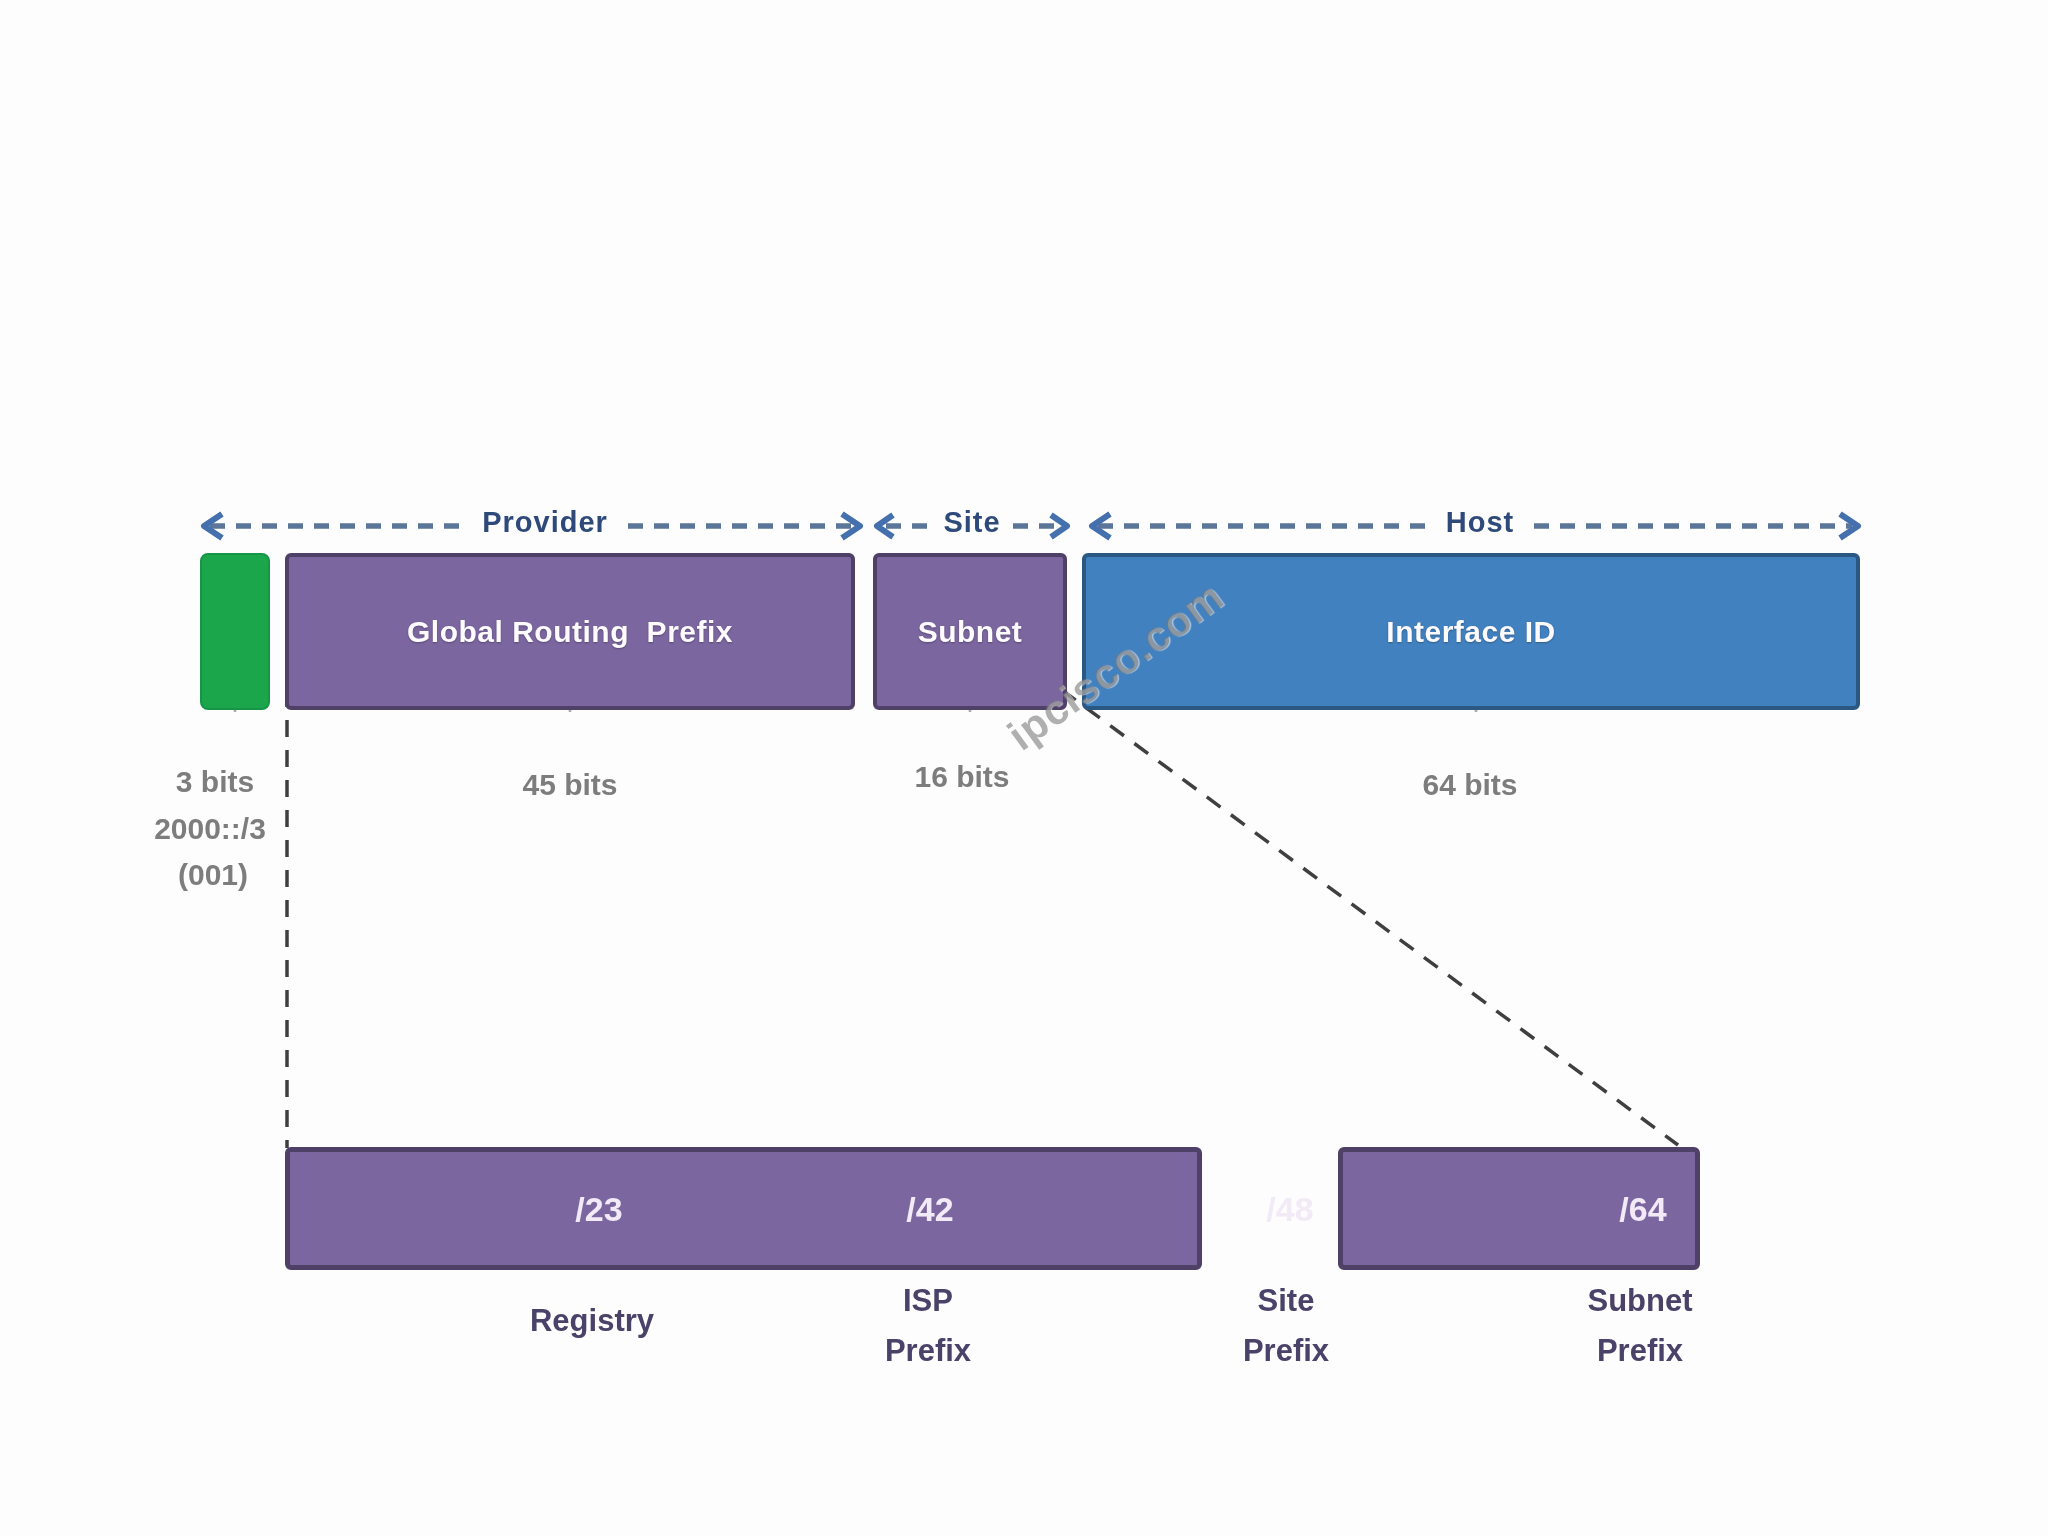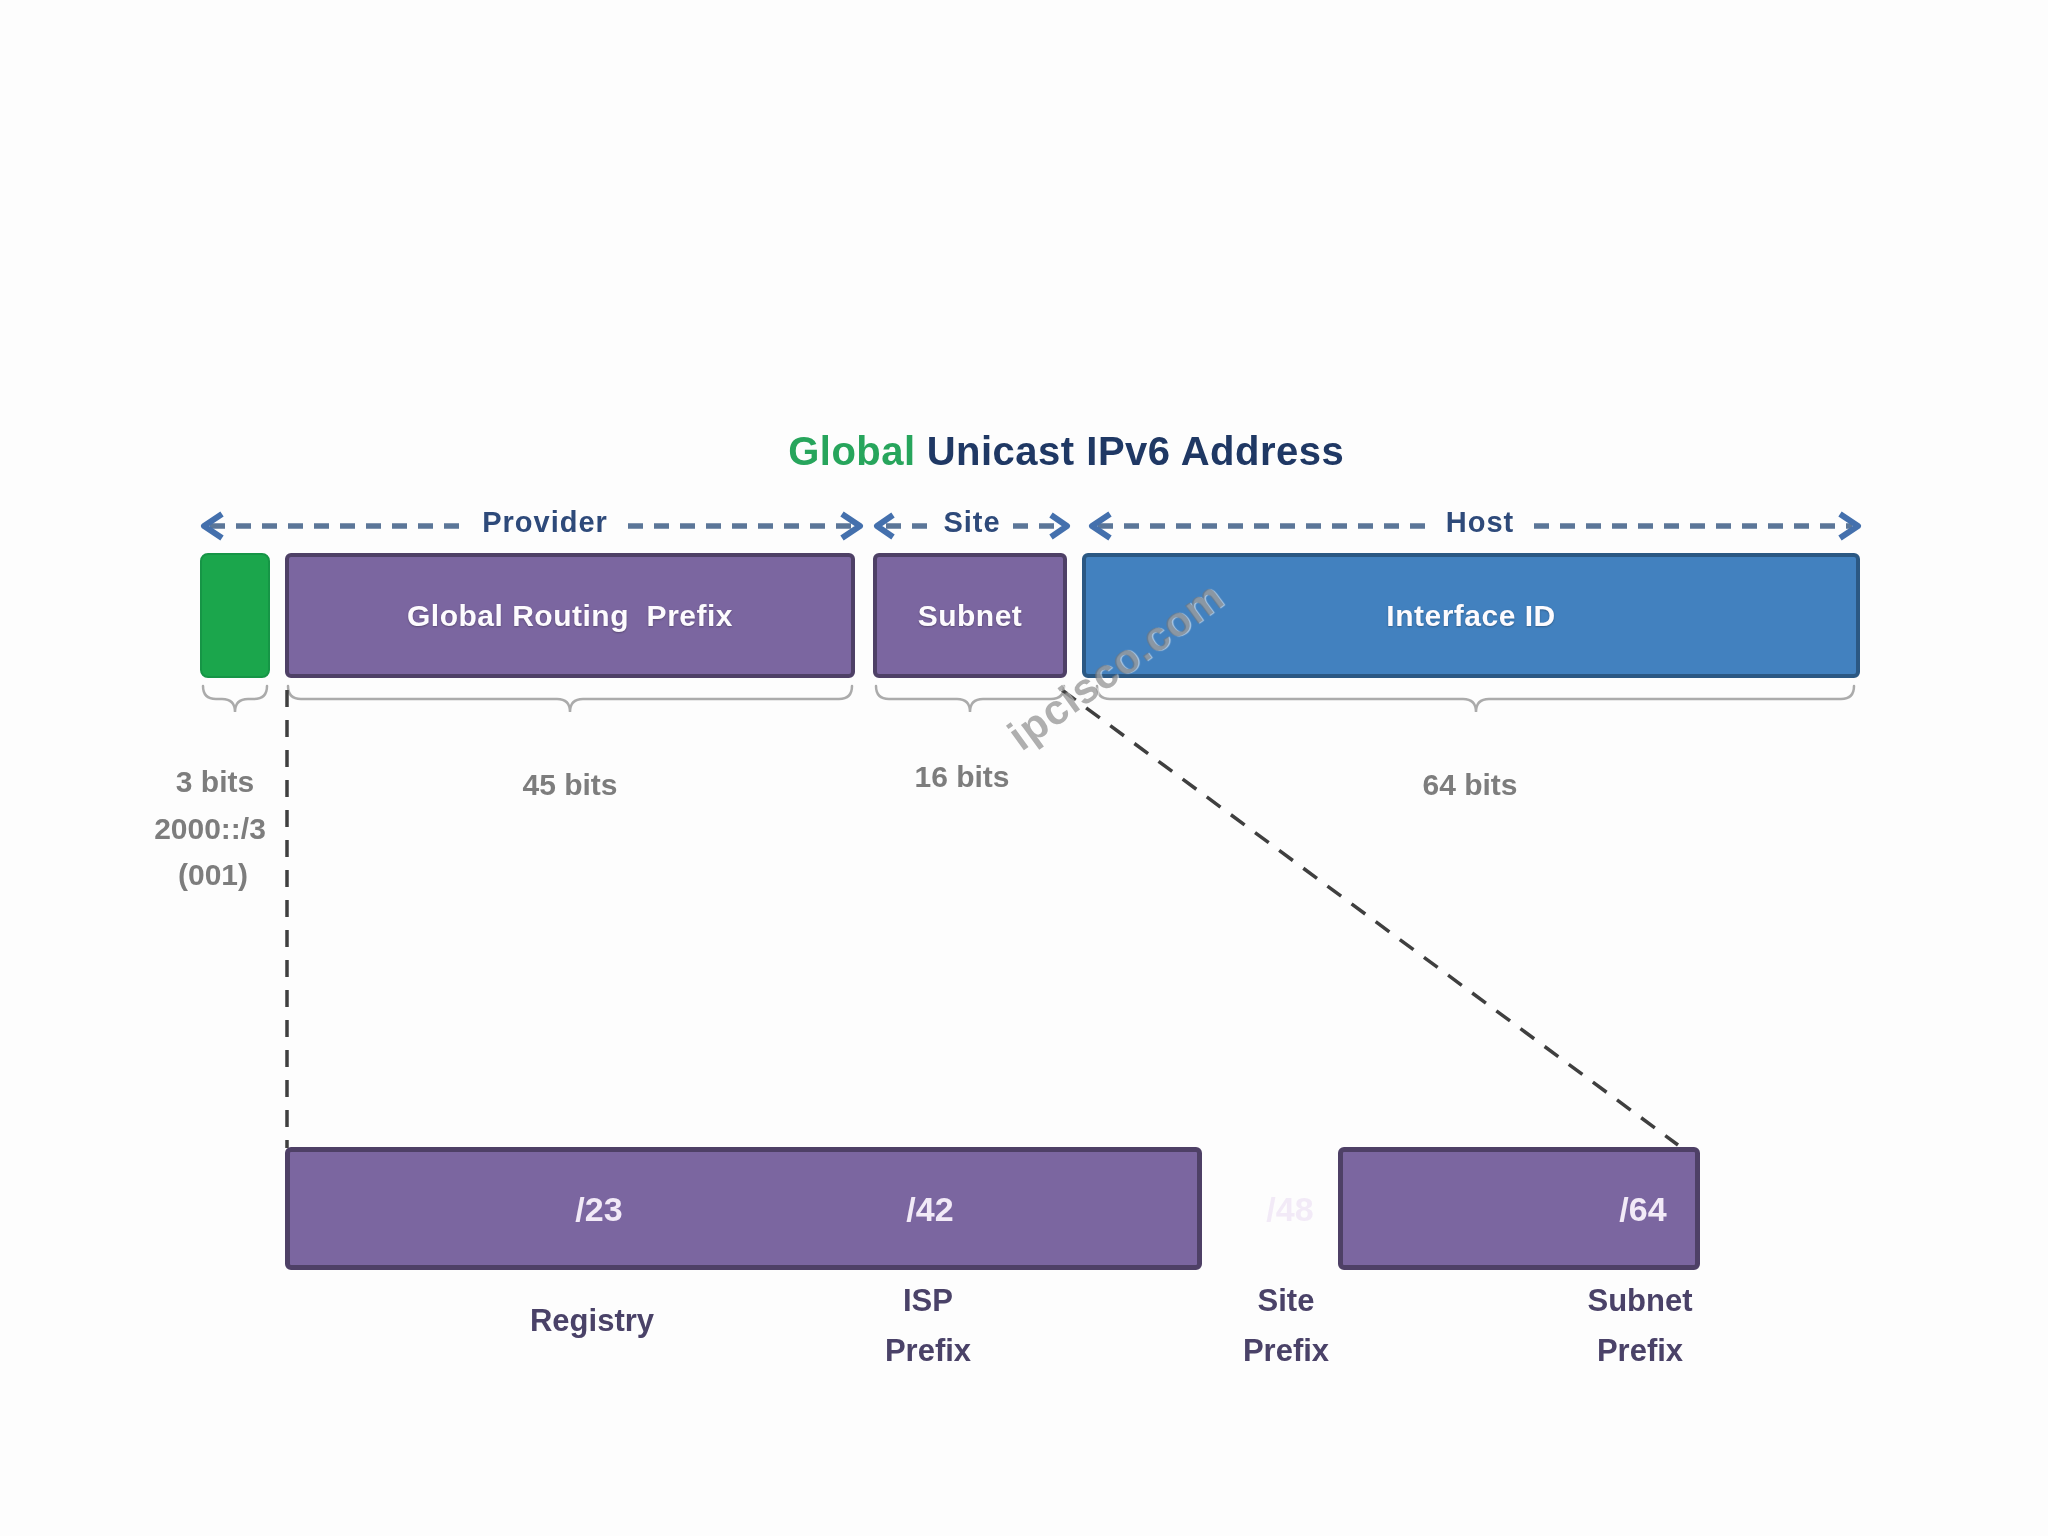--- a/index.html
+++ b/index.html
@@ -10,21 +10,21 @@
   .abs{position:absolute;}
   .ctr{transform:translateX(-50%);text-align:center;}
   
   .title{top:384px;left:543px;width:1000px;text-align:center;
          font-size:40px;font-weight:700;letter-spacing:0.5px;white-space:pre;}
   .title .hl{color:#27a55c;}
   .title .rest{color:#1f3864;margin-left:11px;}
   
   .arrow-label{top:506px;font-size:29px;font-weight:700;color:#2e4a7a;letter-spacing:1px;}
   
-  .fbox{top:553px;height:125px;box-sizing:border-box;border-radius:6px;
+  .fbox{top:553px;height:157px;box-sizing:border-box;border-radius:6px;
         display:flex;align-items:center;justify-content:center;}
   .fbox .lbl{color:#fdfbfe;font-size:30px;font-weight:700;letter-spacing:0.5px;
              white-space:pre;text-shadow:0 1px 2px rgba(0,0,0,0.28);}
   .green{left:200px;width:70px;background:#1ba64c;border:2px solid #169546;border-radius:8px;}
   .purple{background:#7b66a0;border:4px solid #4e4066;}
   .blue{background:#4281bf;border:4px solid #2b5883;}
   .grp{left:285px;width:570px;}
   .subnet{left:873px;width:194px;}
   .iface{left:1082px;width:778px;}
   
@@ -43,23 +43,20 @@
          color:#f2eaf7;font-size:34px;font-weight:700;white-space:nowrap;}
   .alabel{top:1276px;font-size:31px;font-weight:700;color:#4a4268;line-height:50px;white-space:nowrap;}
   .alabel1{top:1296px;}
   svg.overlay{position:absolute;left:0;top:0;pointer-events:none;}
 </style>
 </head>
 <body>
 
 <div class="canvas">
 
-  <div class="abs title">
-    <span class="hl">Global</span><span class="rest">Unicast IPv6 Address</span>
-  </div>
 
   <svg class="overlay" width="2048" height="1536" viewBox="0 0 2048 1536">
 
     <g stroke="#5b7698" stroke-width="5.5" fill="none">
       <path d="M210,526 H462" stroke-dasharray="15 11"></path>
       <path d="M628,526 H854" stroke-dasharray="15 11"></path>
       <path d="M222,514 L204,526 L222,538" stroke="#4470ad" stroke-width="6" stroke-linejoin="round"></path>
       <path d="M842,514 L860,526 L842,538" stroke="#4470ad" stroke-width="6" stroke-linejoin="round"></path>
     </g>
 

